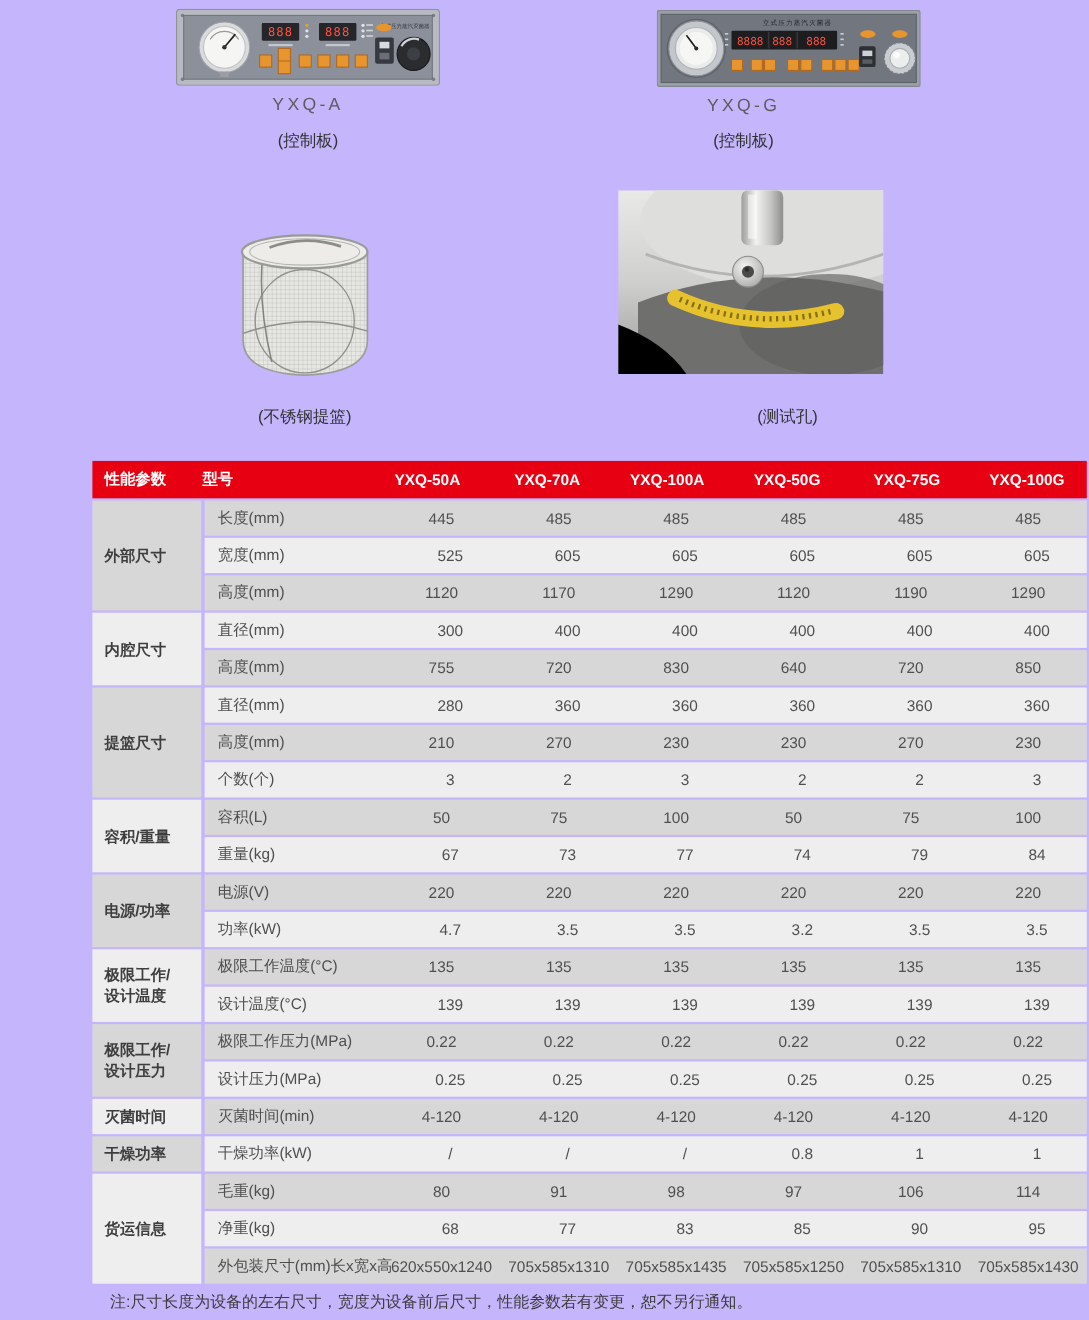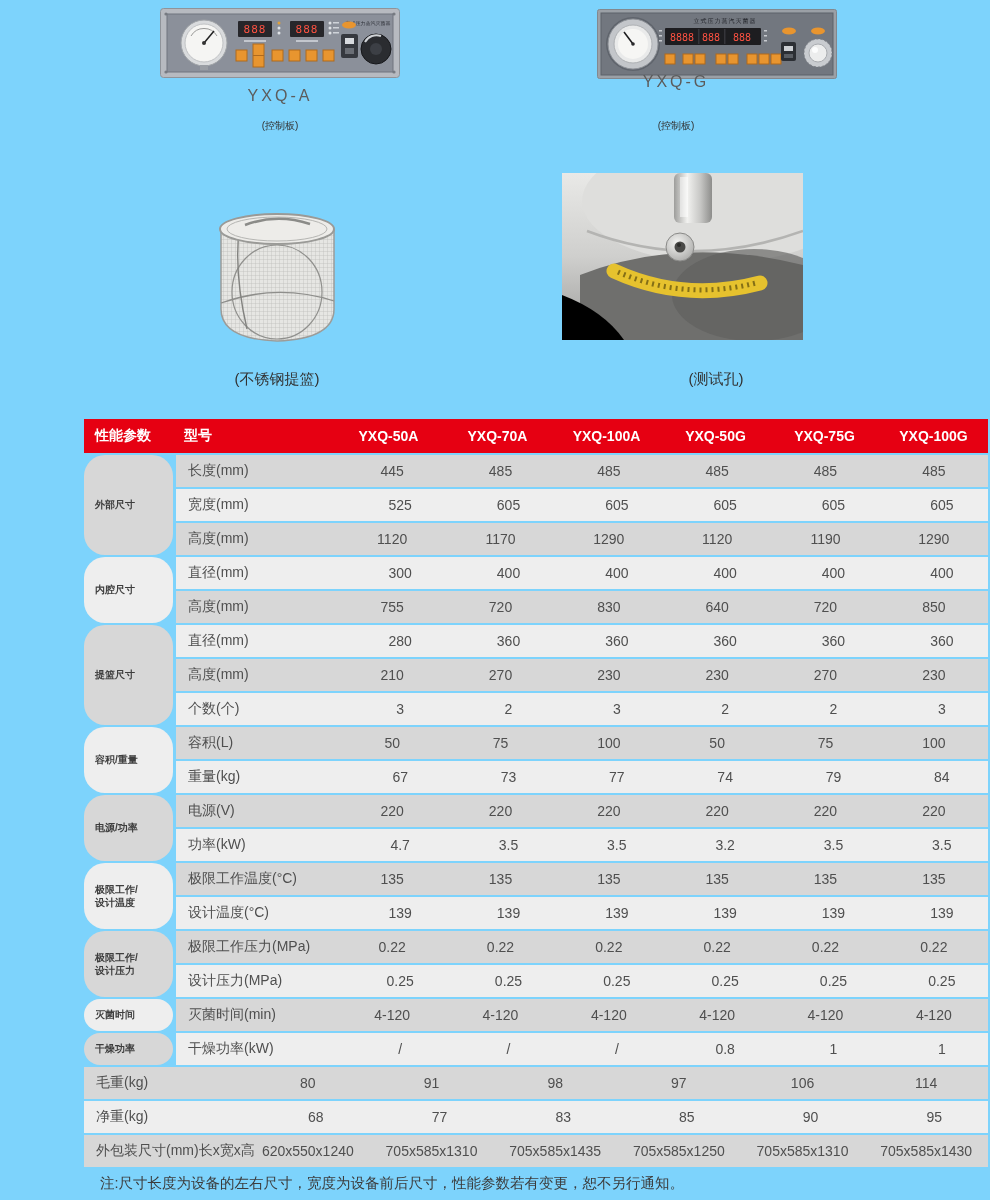--- a/index.html
+++ b/index.html
@@ -1,38 +1,38 @@
 <!DOCTYPE html>
 <html><head>
 <meta charset="utf-8">
 <title></title>
 <style>
   * { margin:0; padding:0; box-sizing:border-box; }
   html,body { background:#ffffff; }
   body { font-family:"Liberation Sans","DejaVu Sans",sans-serif; }
-  .page { position:relative; width:990px; height:1200px; background:#7dd3fc; overflow:hidden; }
+  .page { position:relative; width:990px; height:1200px; background:#c4b5fd; overflow:hidden; }
 
   
   .fig { position:absolute; }
   .cap-model { position:absolute; width:240px; text-align:center; font-size:16px;
                letter-spacing:3px; color:#5c5c5c; }
-  .cap-sub   { position:absolute; width:240px; text-align:center; font-size:10px; color:#323232; }
+  .cap-sub   { position:absolute; width:240px; text-align:center; font-size:15px; color:#323232; }
   .cap-bottom{ position:absolute; width:240px; text-align:center; font-size:15px; color:#323232; }
 
   
   .spec-table { position:absolute; left:84px; top:419px; width:904px; }
   .thead { display:flex; align-items:center; height:34px; background:#e60012;
            color:#ffffff; font-weight:bold; font-size:14px; }
   .th-group { flex:none; width:88px;  padding-left:11px; }
   .th-param { flex:none; width:162px; padding-left:12px; }
   .th-model { flex:1; text-align:center; }
   .tbody { display:flex; flex-direction:column; row-gap:2px; margin-top:2px; }
   .tgroup { display:flex; column-gap:3px; }
-  .gcell { flex:none; width:89px; display:flex; align-items:center; padding-left:11px;
-           font-weight:bold; font-size:10px; color:#3e3e3e; white-space:pre-line; line-height:1.35;border-radius:21px; }
+  .gcell { flex:none; width:99px; display:flex; align-items:center; padding-left:11px;
+           font-weight:bold; font-size:14px; color:#3e3e3e; white-space:pre-line; line-height:1.35; }
   .grows { flex:1; display:flex; flex-direction:column; row-gap:2px; }
   .trow  { display:flex; align-items:center; height:32px; font-size:14px; color:#4f4f4f; }
   .pcell { flex:none; width:162px; padding-left:12px; white-space:nowrap; }
   .vcell { flex:1; text-align:center; }
   .dark  { background:#d7d7d7; }
   .light { background:#eeeeee;gap:16px; }
 
   .note { position:absolute; left:84px; top:1174px; font-size:14.5px; color:#3c3c3c;margin-left:16px; }
 </style>
 </head>
@@ -156,21 +156,21 @@
         <rect x="187" y="37" width="9" height="5" fill="#cdd0d4"></rect>
         <rect x="187" y="45" width="9" height="4" fill="#595d63"></rect>
       </g>
       <g>
         <circle cx="221" cy="44" r="14" fill="#c9ccd0" stroke="#7d8187" stroke-dasharray="2 2"></circle>
         <circle cx="221" cy="44" r="9" fill="#eceded" stroke="#a9acb0"></circle>
         <circle cx="218" cy="41" r="3" fill="#ffffff" opacity="0.85"></circle>
       </g>
     </svg>
   </div>
-  <div class="cap-model" style="left:556px; top:73px;">YXQ-G</div>
+  <div class="cap-model" style="left:556px; top:88px;">YXQ-G</div>
   <div class="cap-sub" style="left:556px; top:119px;">(控制板)</div>
 
   <div class="fig" style="left:215px; top:207px; width:125px; height:140px;">
     <svg width="125" height="140" viewBox="0 0 125 140">
       <defs>
         <pattern id="mesh" width="4" height="4" patternUnits="userSpaceOnUse">
           <path d="M0 0H4M0 0V4" stroke="#b3b3b0" stroke-width="0.7" fill="none"></path>
         </pattern>
       </defs>
       <path d="M6 22 L6 102 Q6 132 62 134 Q119 132 119 102 L119 22 Z" fill="#e6e6e3"></path>
@@ -438,20 +438,21 @@
               <div class="vcell">/</div>
               <div class="vcell">/</div>
               <div class="vcell">/</div>
               <div class="vcell">0.8</div>
               <div class="vcell">1</div>
               <div class="vcell">1</div>
             </div>
           </div>
         </div>
         <div class="tgroup">
+          <div class="gcell light">货运信息</div>
           <div class="grows">
             <div class="trow dark">
               <div class="pcell">毛重(kg)</div>
               <div class="vcell">80</div>
               <div class="vcell">91</div>
               <div class="vcell">98</div>
               <div class="vcell">97</div>
               <div class="vcell">106</div>
               <div class="vcell">114</div>
             </div>

